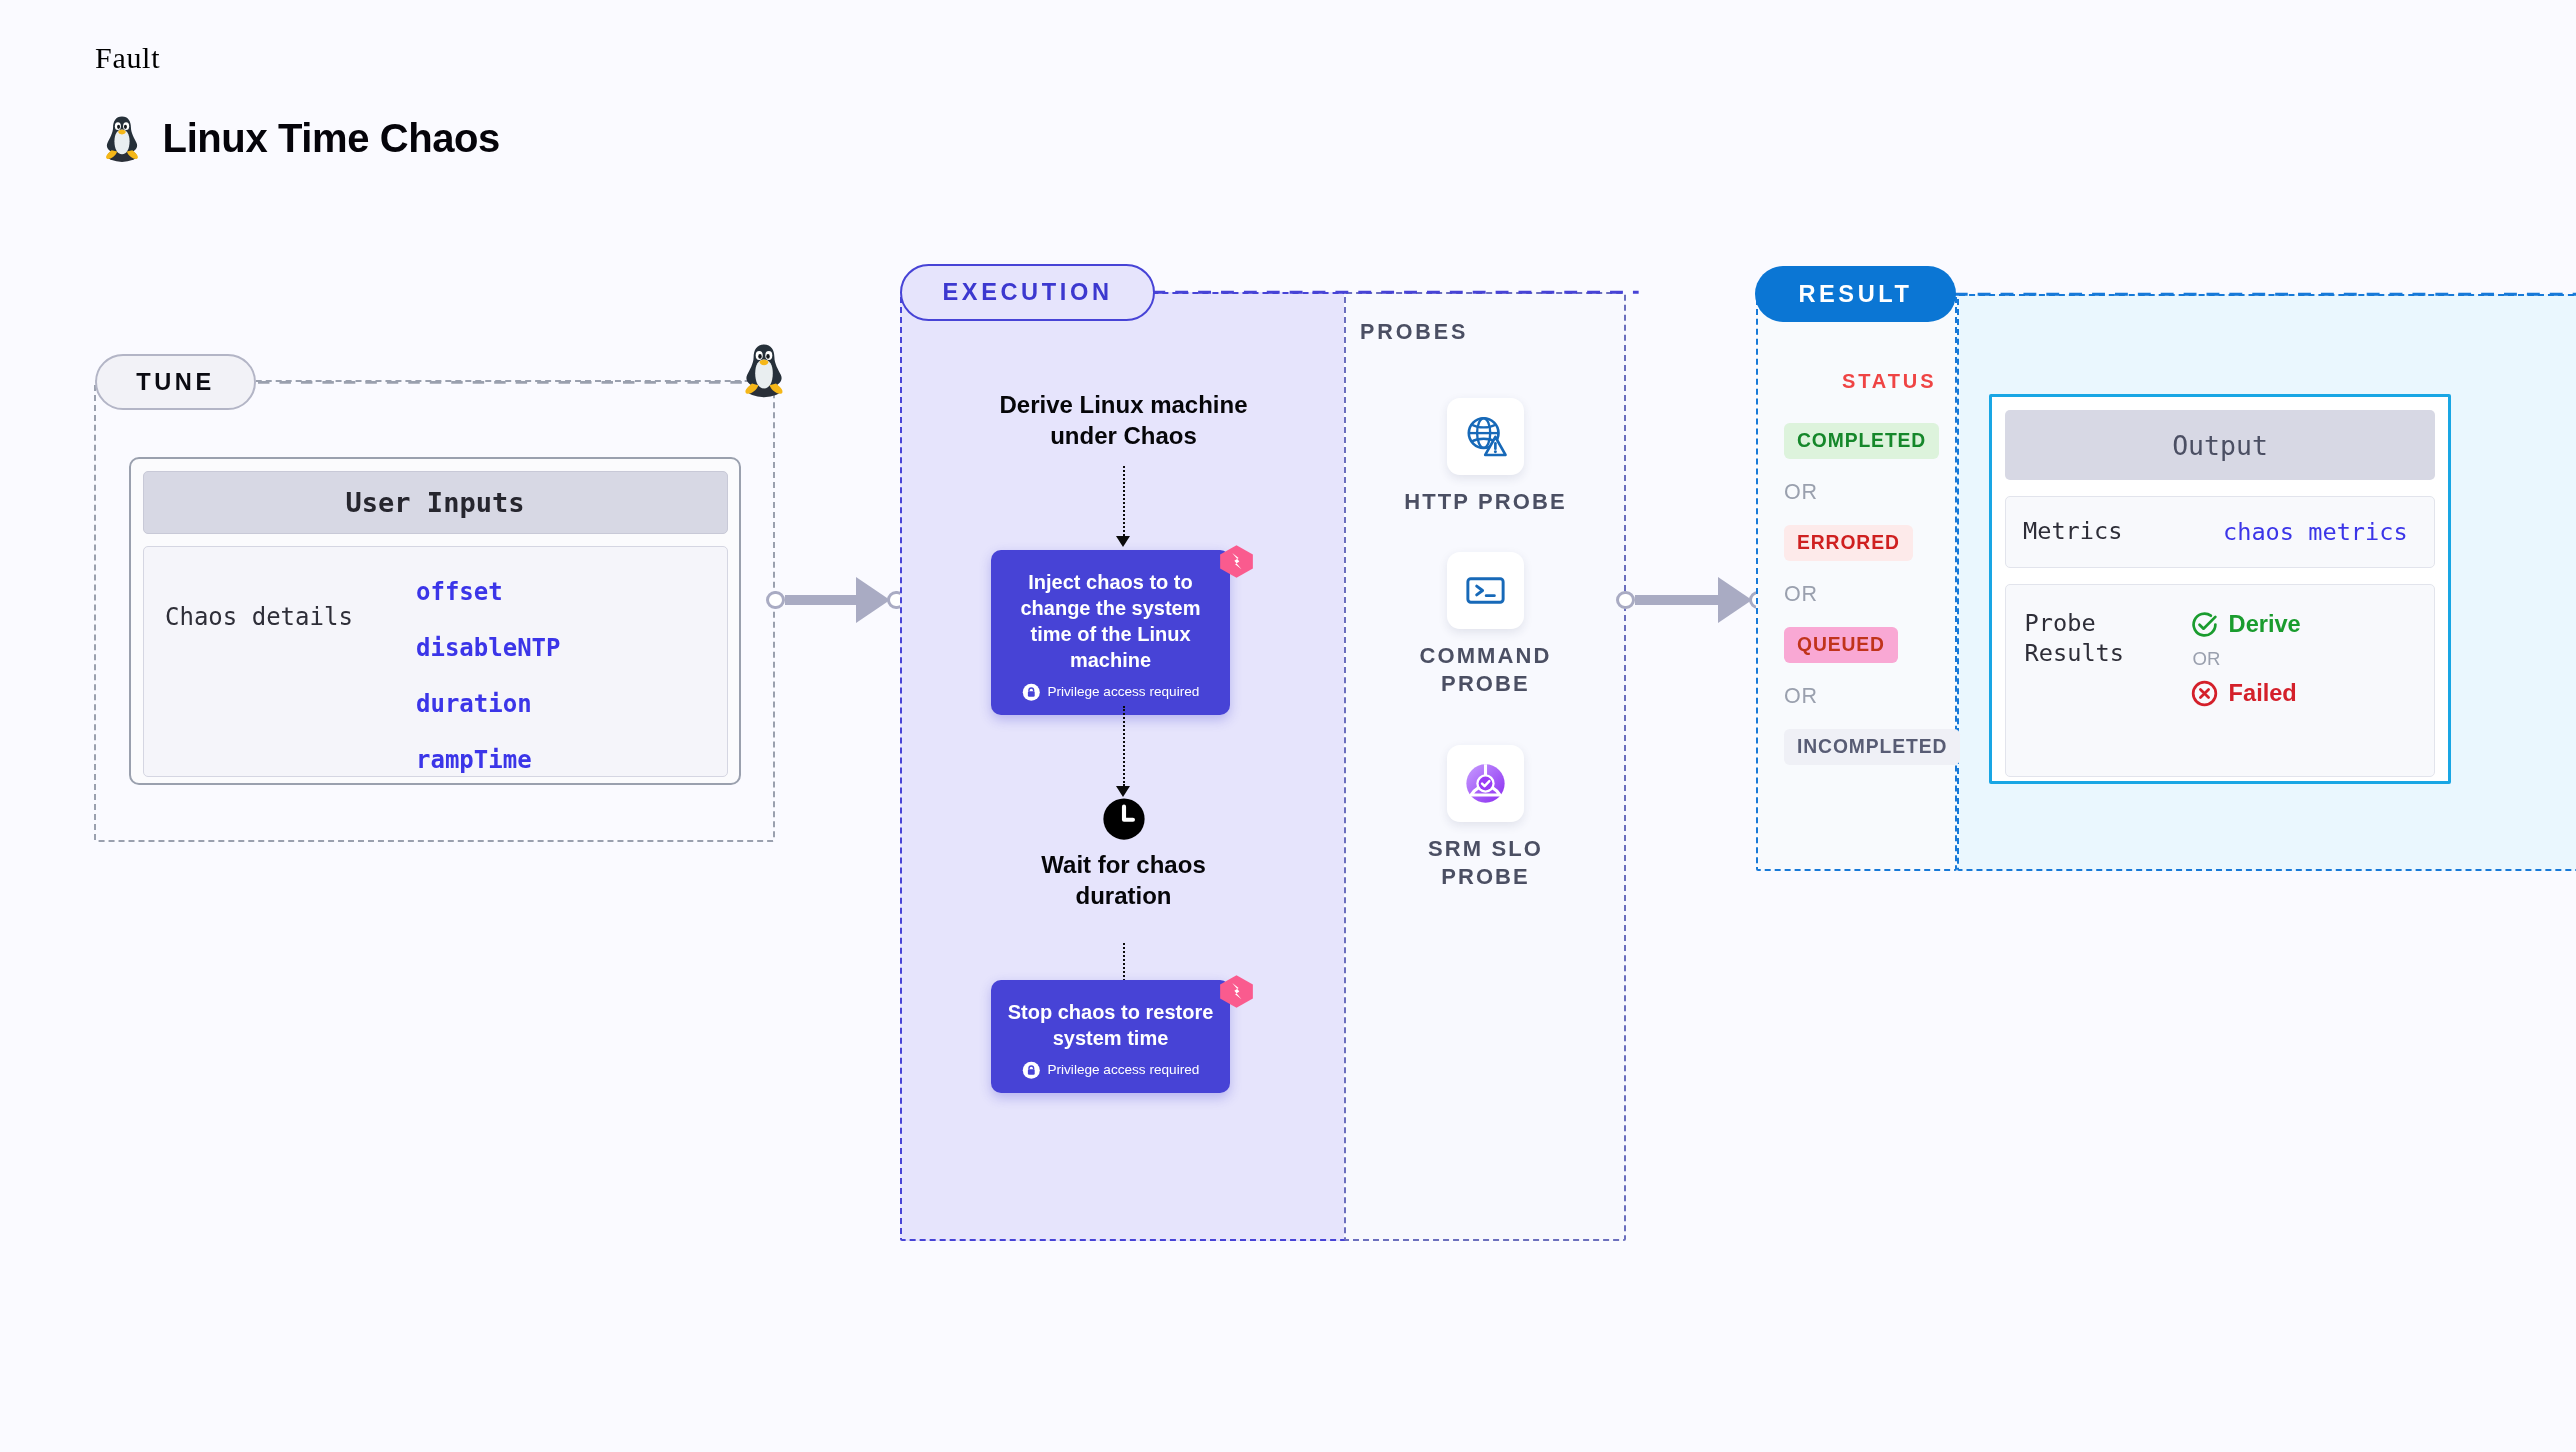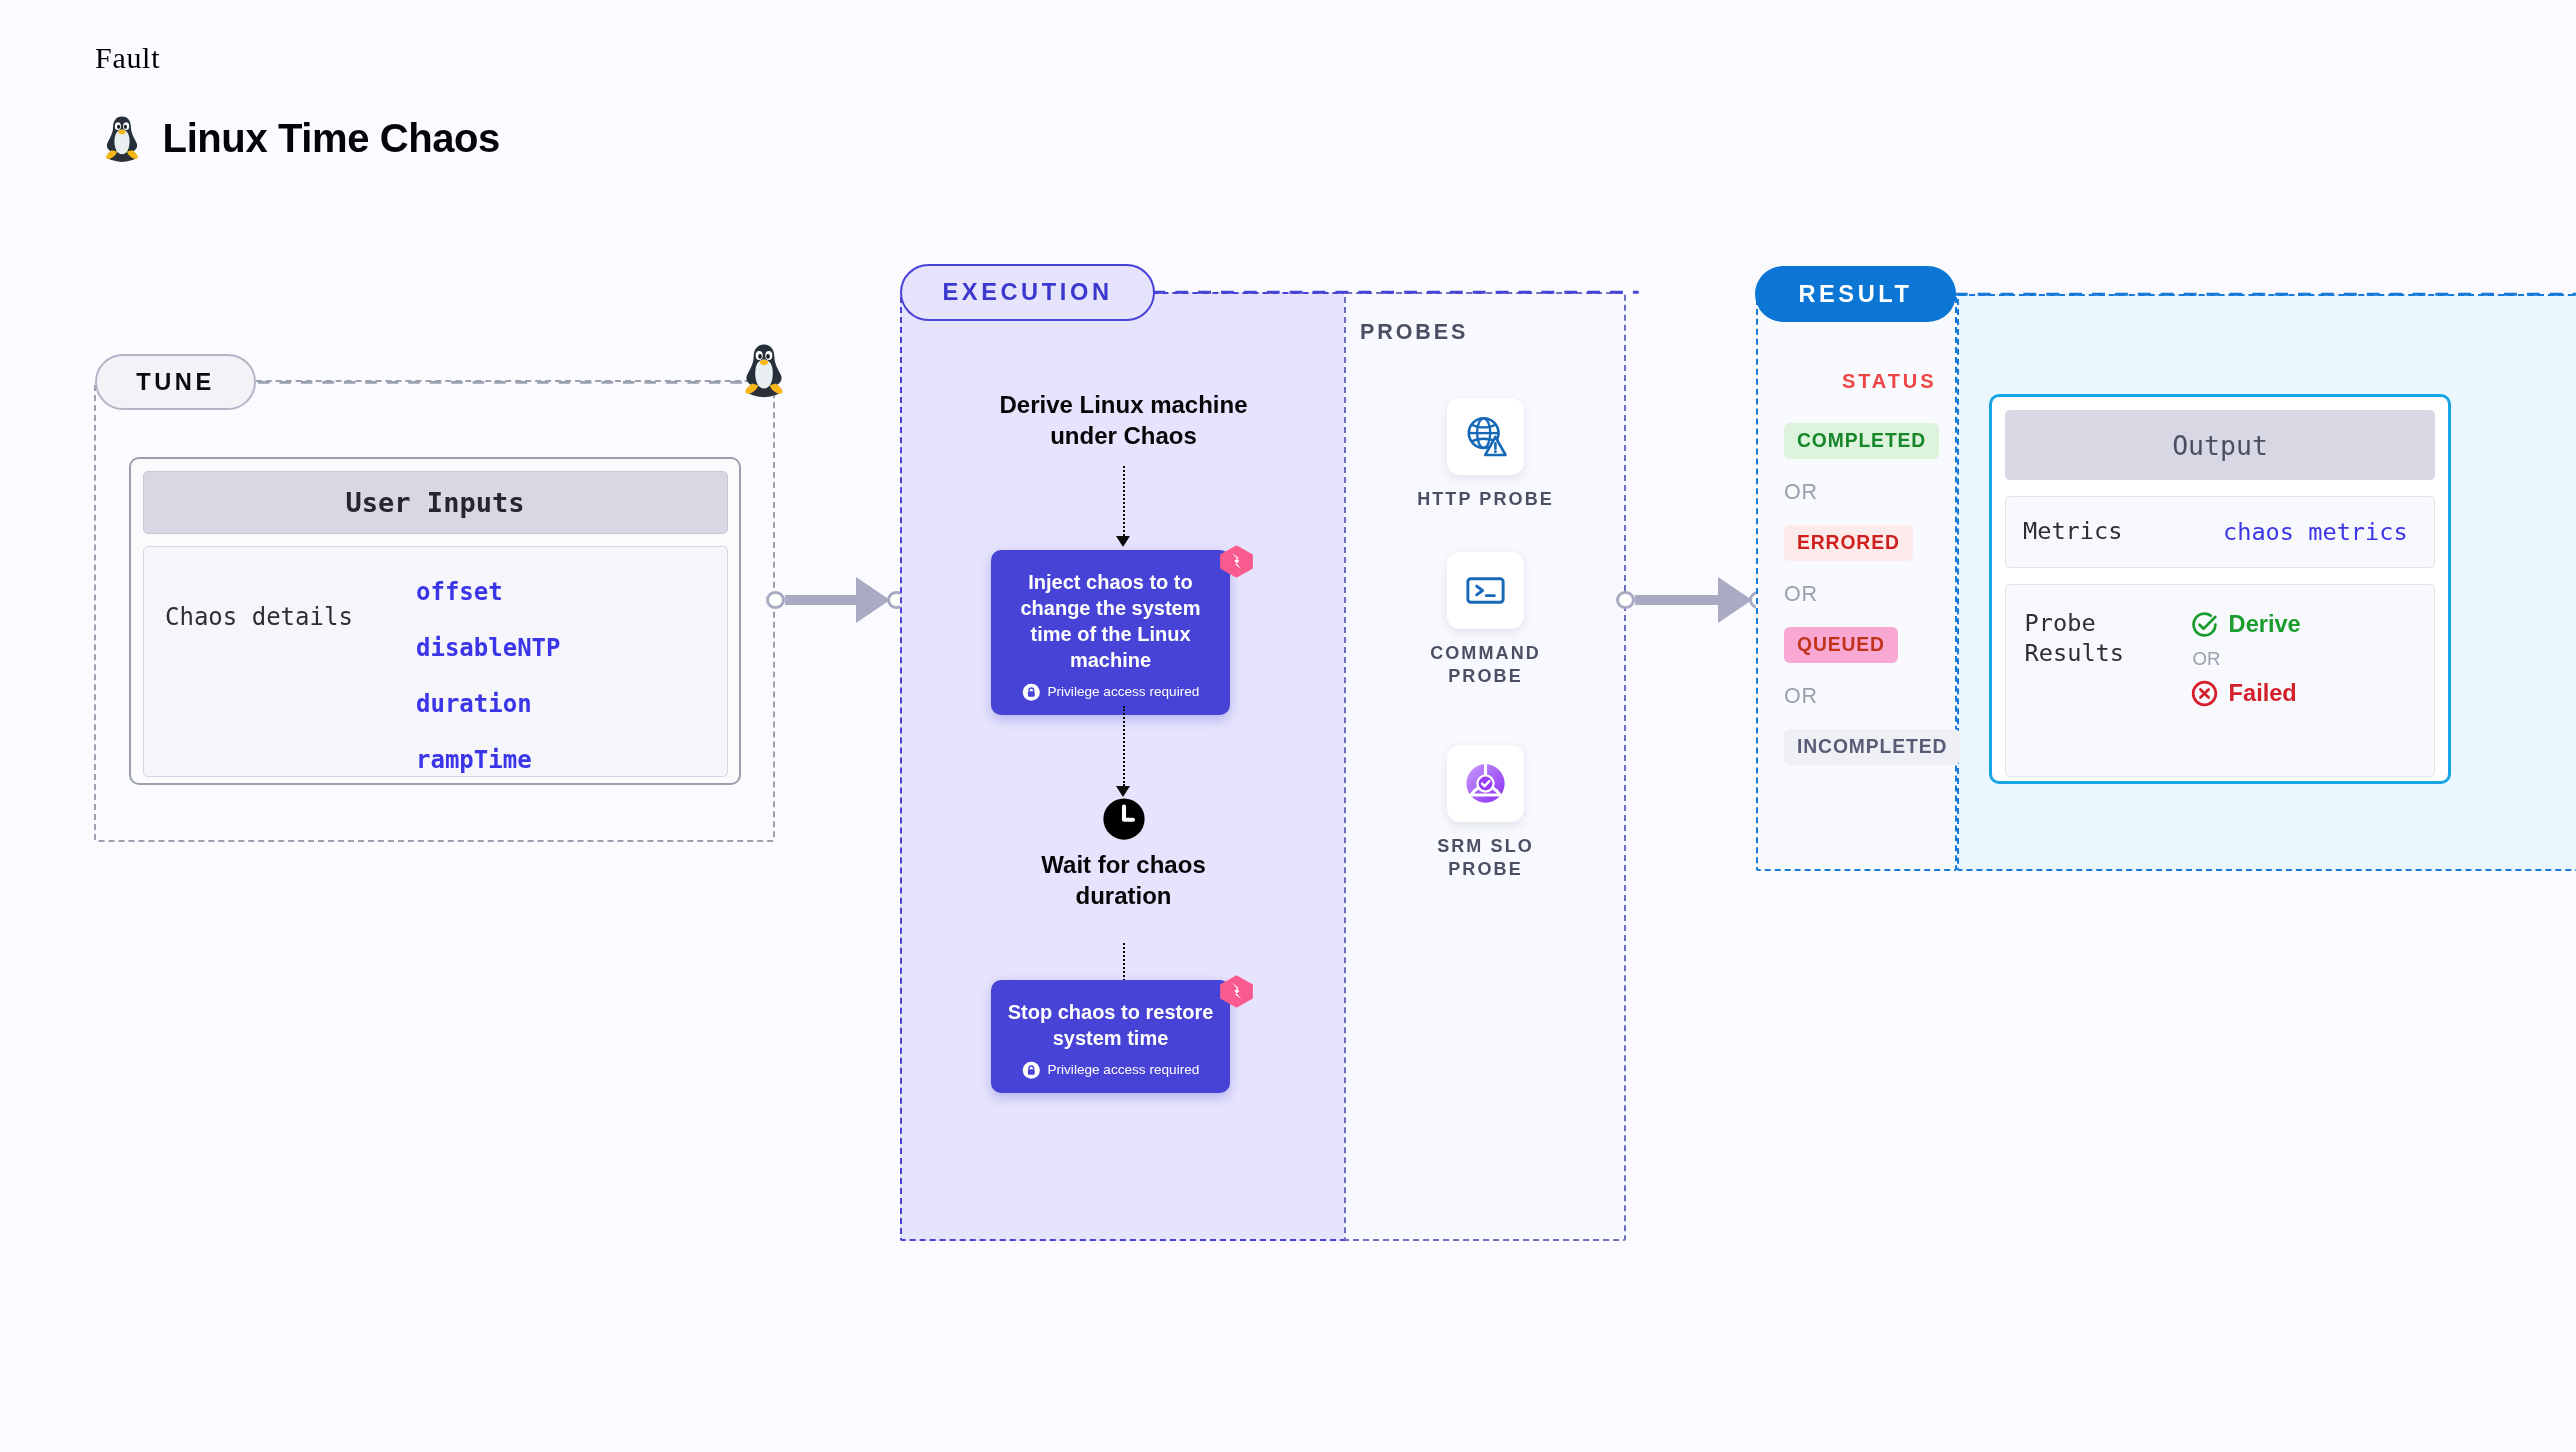--- a/index.html
+++ b/index.html
@@ -150,21 +150,21 @@
   .probe-item {
     position: absolute; display: flex; flex-direction: column;
     align-items: center; gap: 13px; width: 215px; left: 1378px;
   }
   .probe-tile {
     width: 77px; height: 77px; background: #ffffff; border-radius: 13px;
     box-shadow: 0 3.6px 10px rgba(40,45,90,.10);
     display: flex; align-items: center; justify-content: center;
   }
   .probe-caption {
-    font-size: 18px; font-weight: 700; color: #4b4f63;
+    font-size: 22px; font-weight: 700; color: #4b4f63;
     letter-spacing: 2.1px; text-align: center; line-height: 1.25;
     white-space: pre-line;
   }
 
   
   .status-label {
     position: absolute; left: 1842px; top: 370px;
     font-size: 20px; font-weight: 700; color: #ef4444; letter-spacing: 2.9px;
   }
   .status-badge {
@@ -175,21 +175,21 @@
   }
   .or-text {
     position: absolute; left: 1784px;
     font-size: 21.5px; color: #9aa0ae; letter-spacing: 0.7px;
   }
 
   
   .output-card {
     position: absolute; left: 1989px; top: 394px;
     width: 462px; height: 390px;
-    background: #ffffff; border: 3.6px solid #19a6e4; border-radius: 10px;
+    background: #ffffff; border: 3.6px solid #19a6e4; border-radius: 2px;
     padding: 13px;
   }
   .out-header {
     height: 70px; background: #d7d8e4; border-radius: 5px;
     display: flex; align-items: center; justify-content: center;
     font-family: "DejaVu Sans Mono", monospace;
     font-size: 26.5px; color: #4b4f63;
   }
   .out-metrics {
     margin-top: 15.8px; height: 72px;

